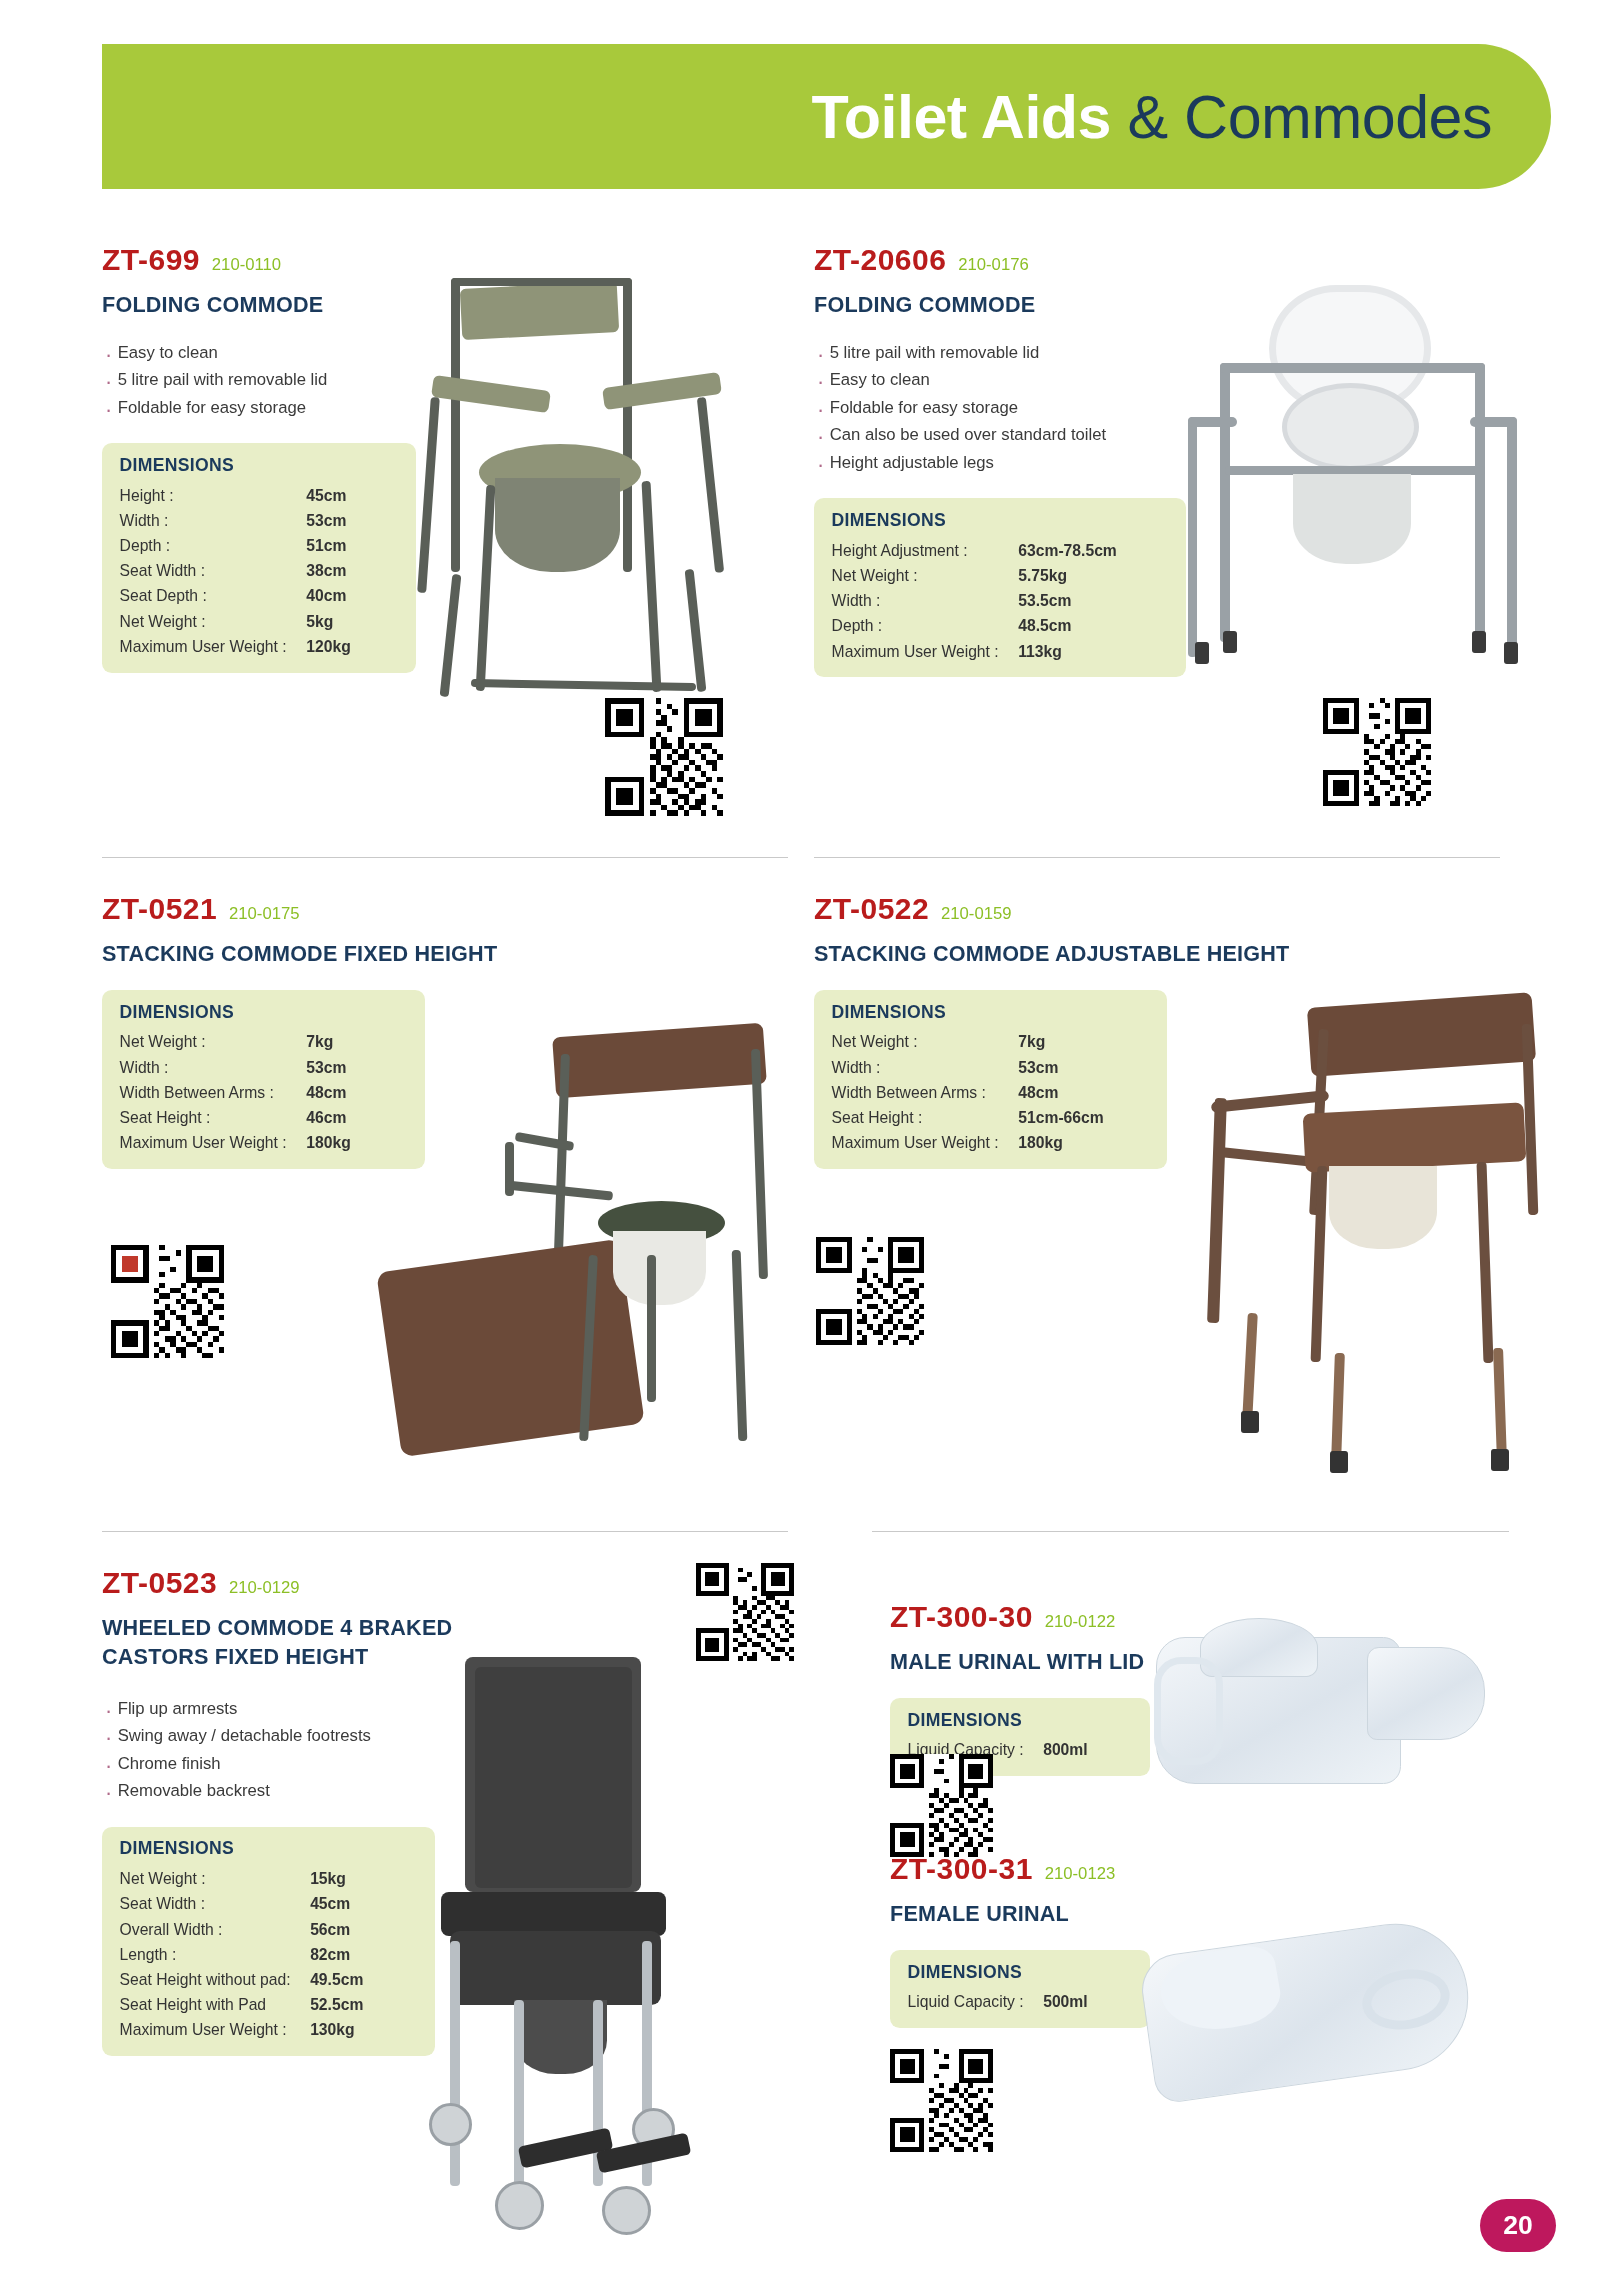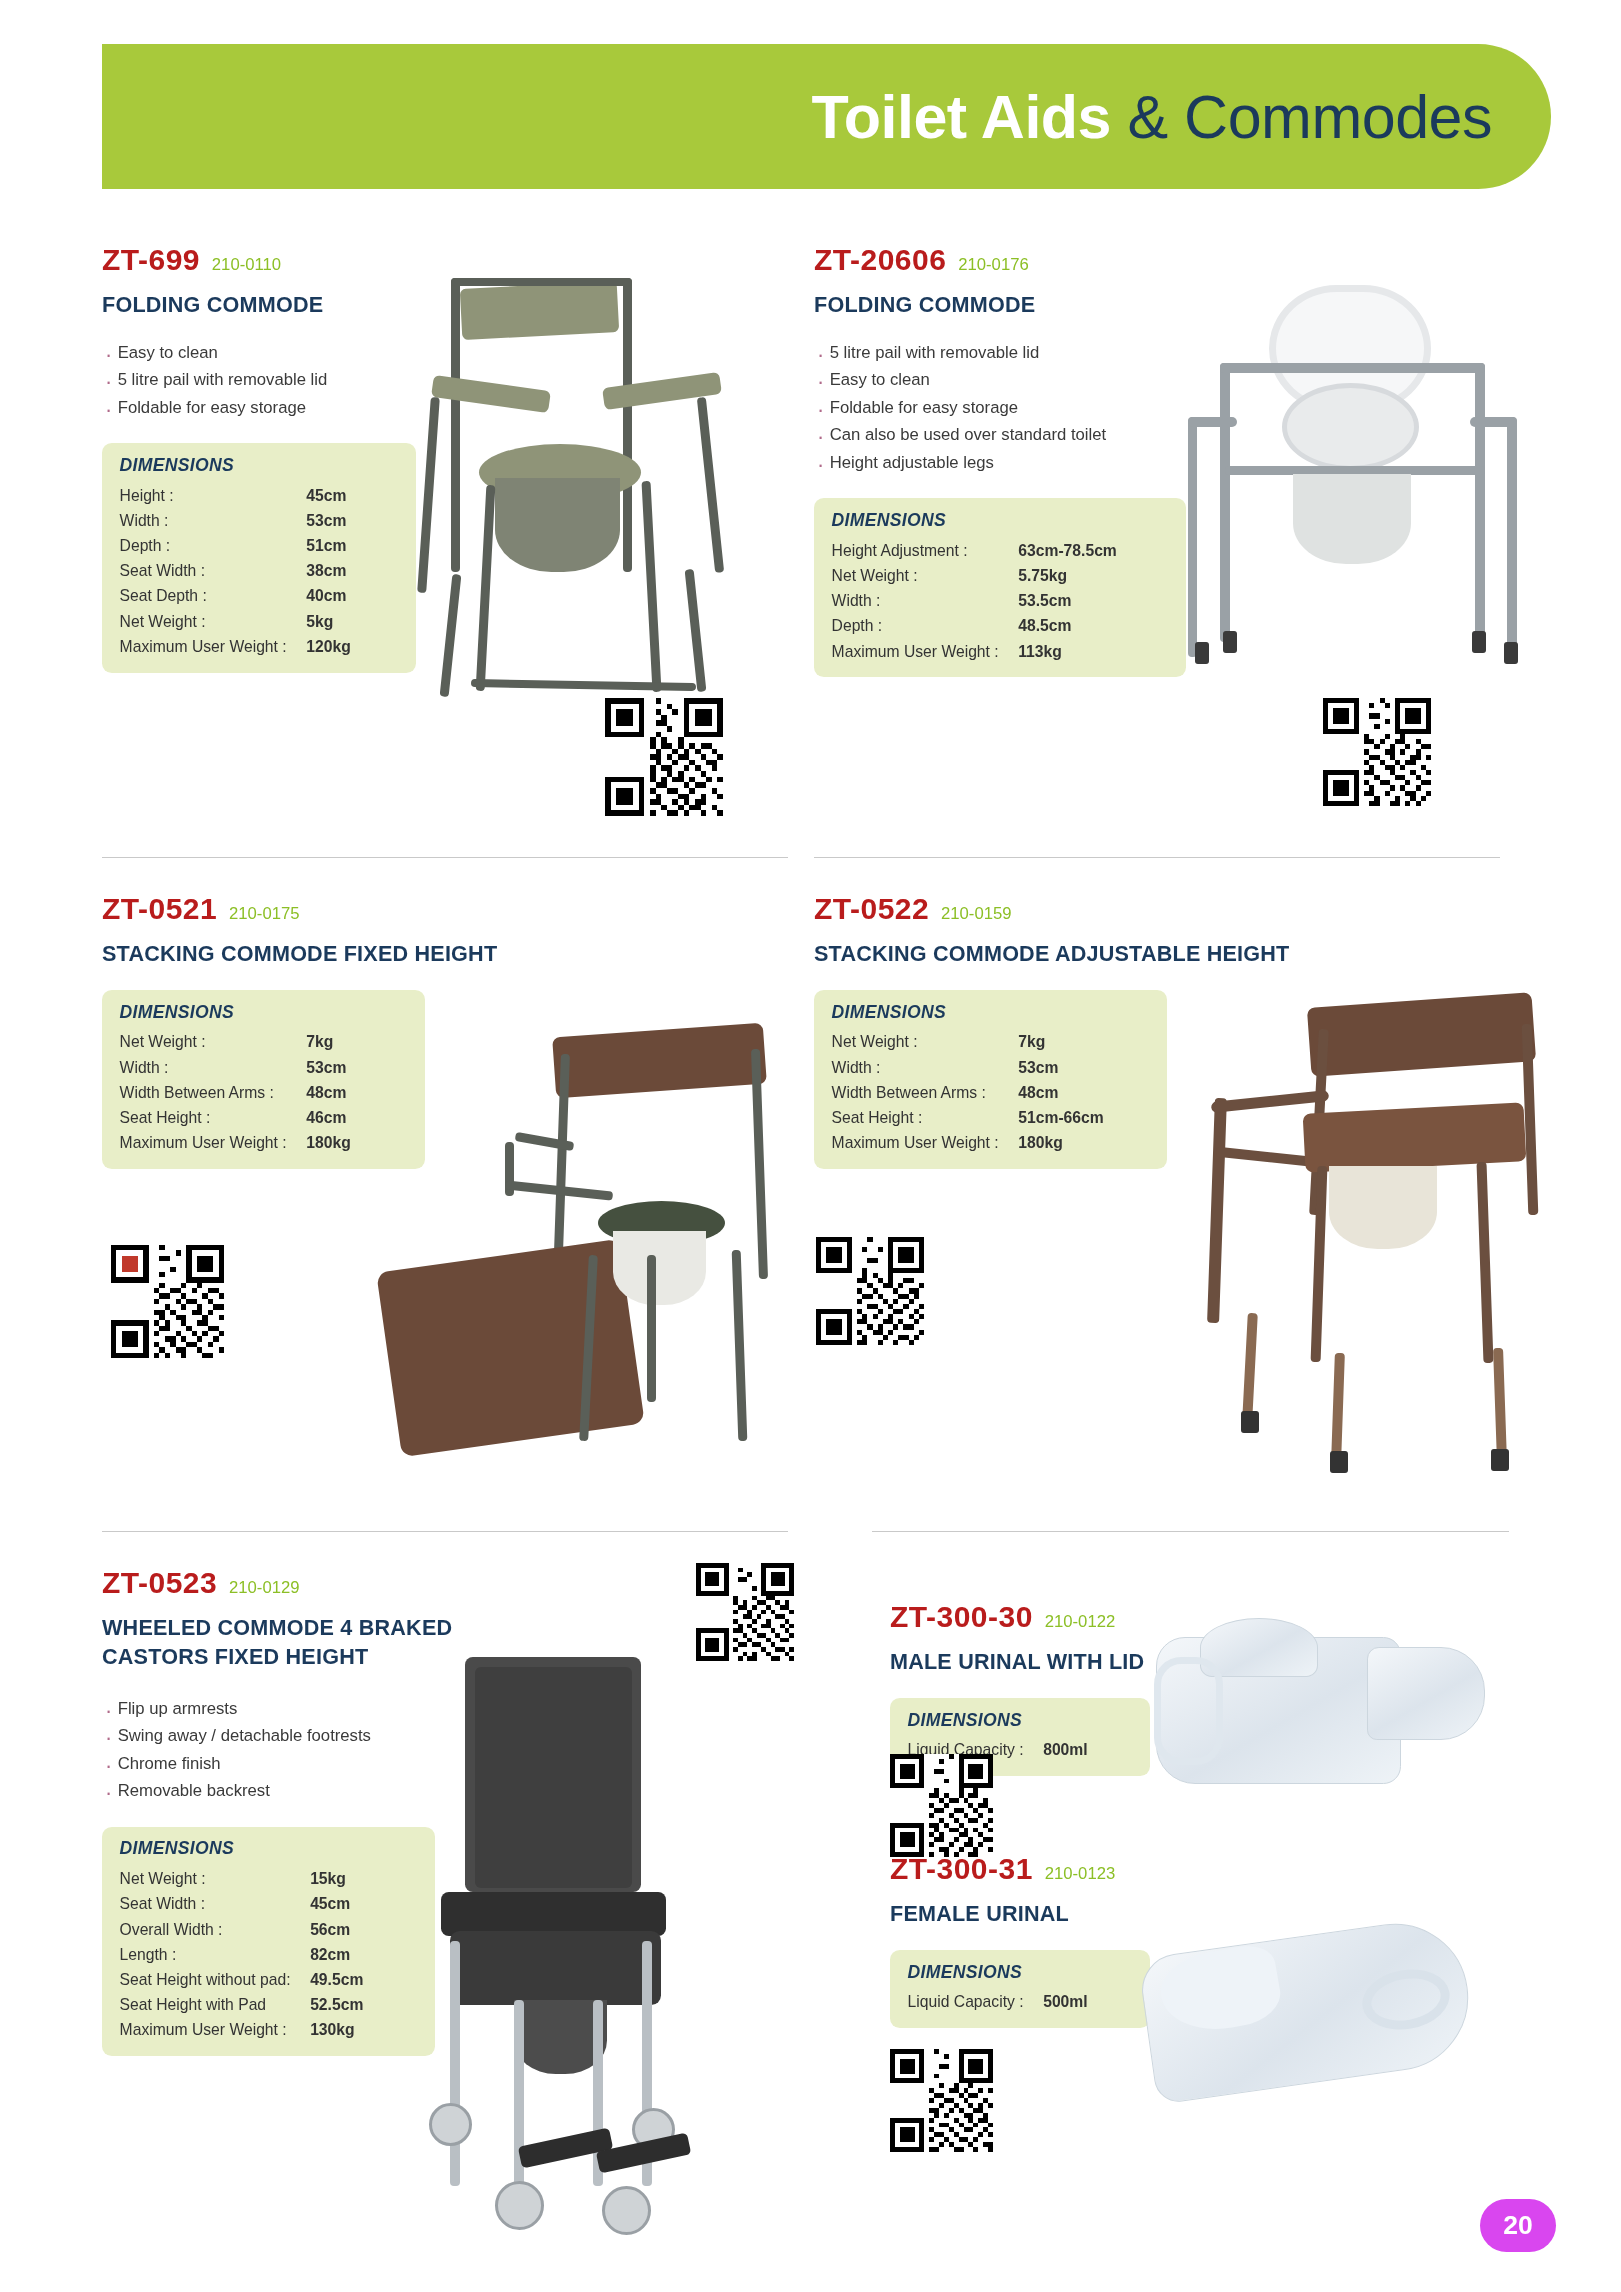--- a/index.html
+++ b/index.html
@@ -84,21 +84,20 @@
     border-radius: 9.8px;
     padding: 11.8px 17.6px 13.7px 17.6px;
     display: inline-block;
   }
   .dimtitle {
     font-size: 17.6px;
     font-weight: bold;
     color: #1b3a5c;
     letter-spacing: 0.3px;
     margin-bottom: 6.9px;
-    font-style: italic;
   }
   table.dims { border-collapse: collapse; }
   table.dims td {
     font-size: 15.7px;
     color: #333333;
     padding: 2px 0;
     vertical-align: top;
     line-height: 1.35;
   }
   table.dims td.k { padding-right: 19.6px; white-space: nowrap; }
@@ -115,21 +114,21 @@
   .qr { position: absolute; image-rendering: pixelated; }
   .qr svg { display: block; }
 
   
   .pagenum {
     position: absolute;
     right: 65px;
     bottom: 41px;
     width: 76px;
     height: 53px;
-    background: #d946ef;
+    background: #be185d;
     border-radius: 26.5px;
     color: #ffffff;
     font-size: 26.5px;
     font-weight: bold;
     display: flex;
     align-items: center;
     justify-content: center;
   }
 
   

